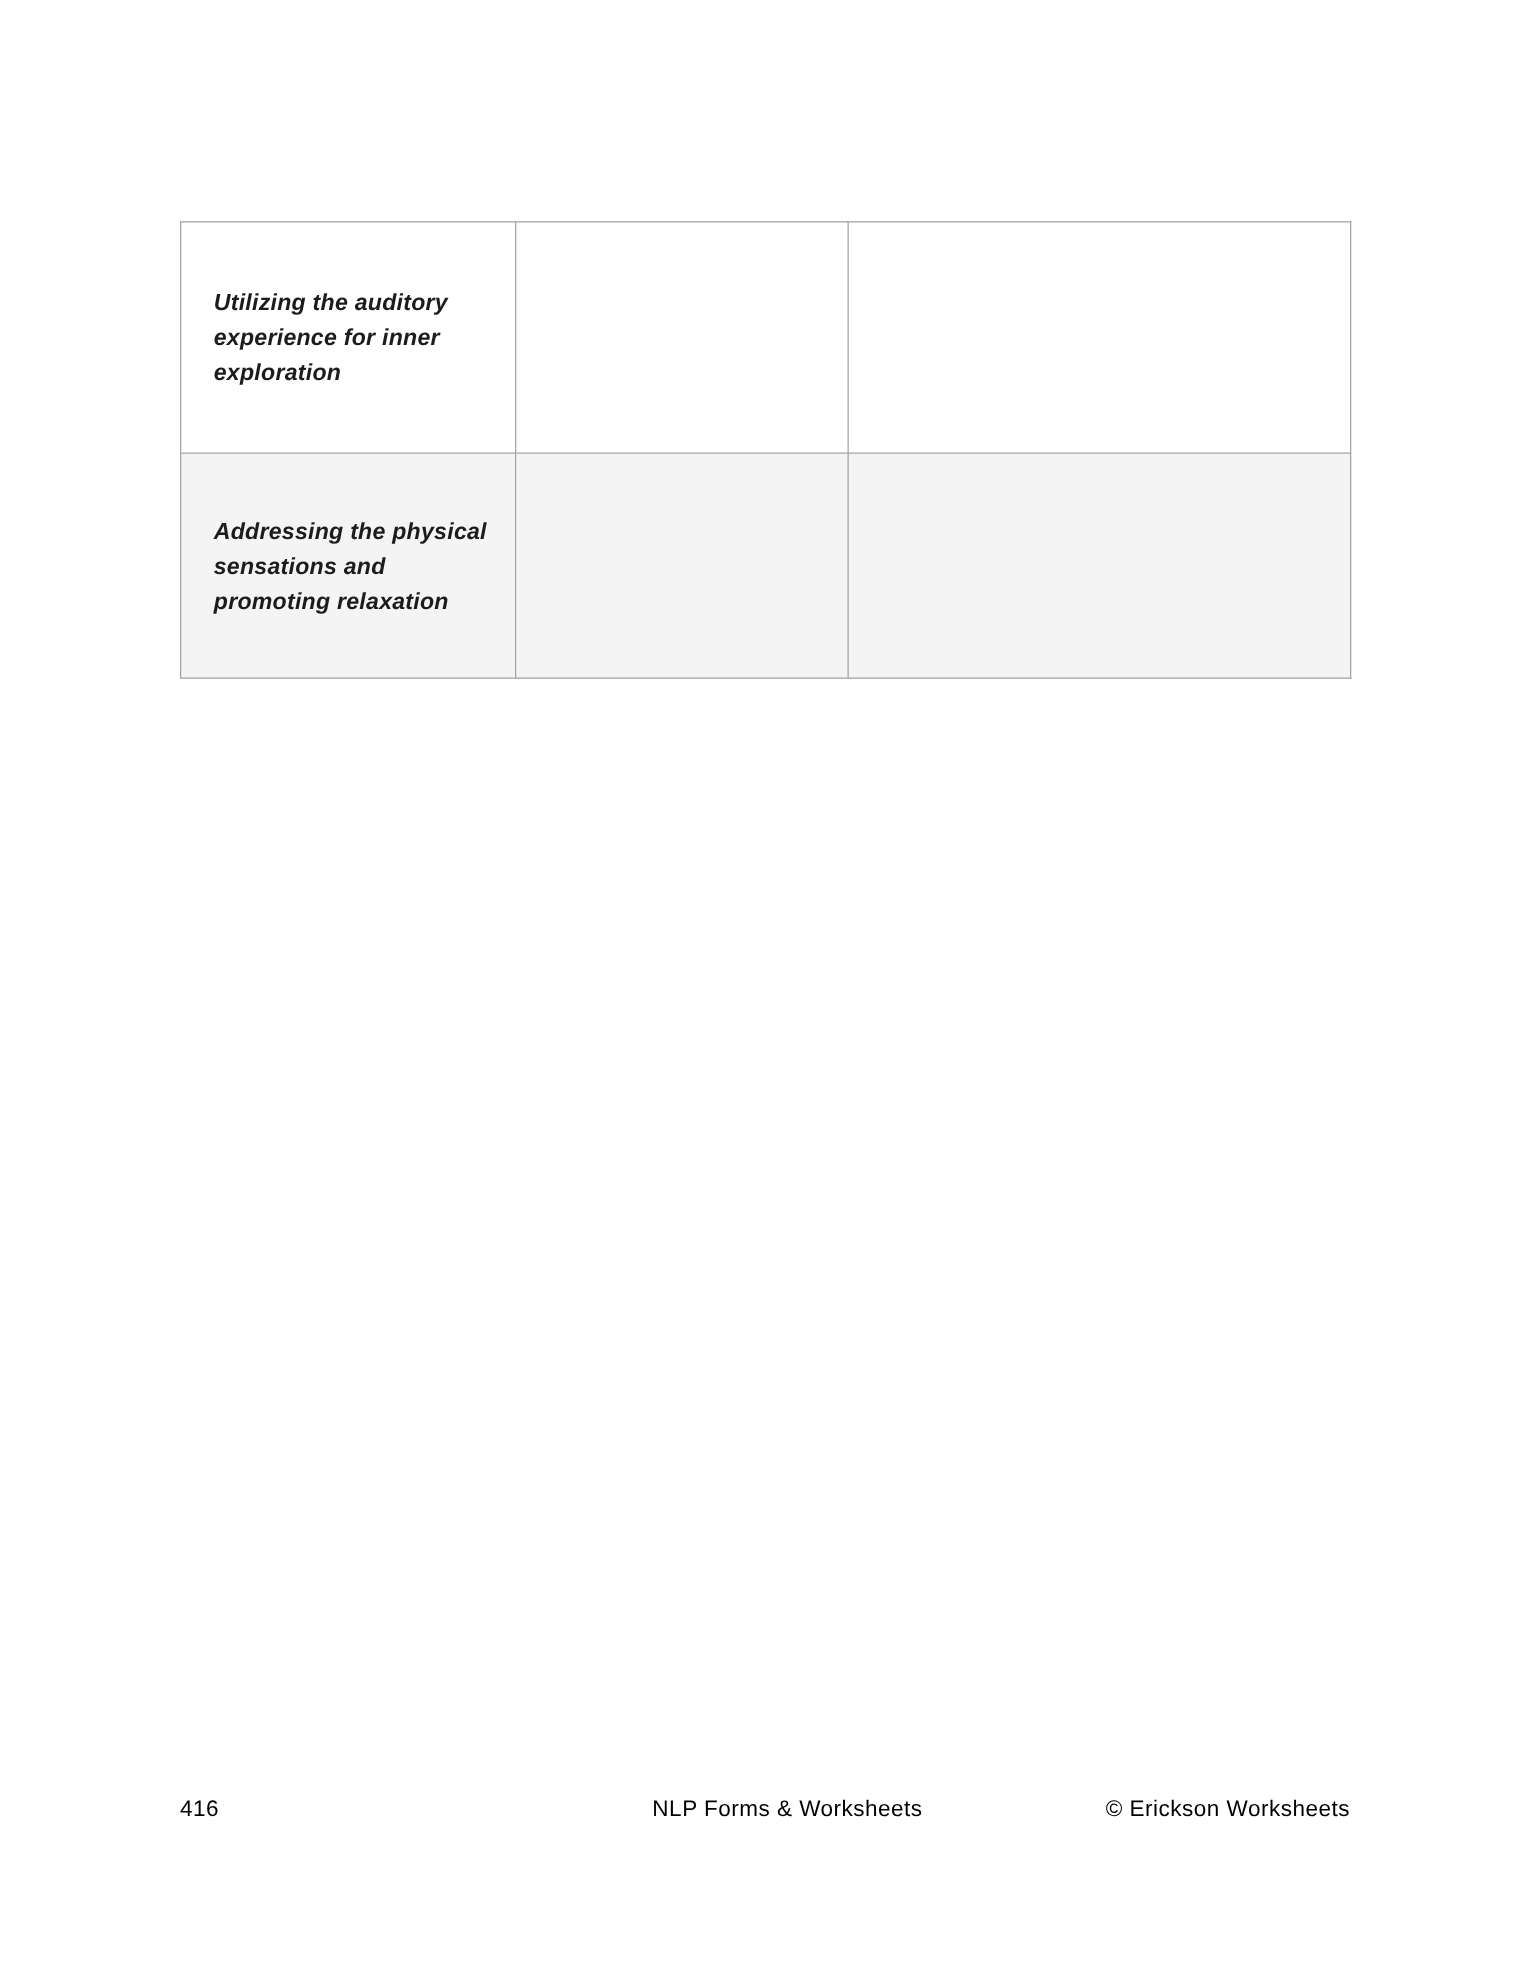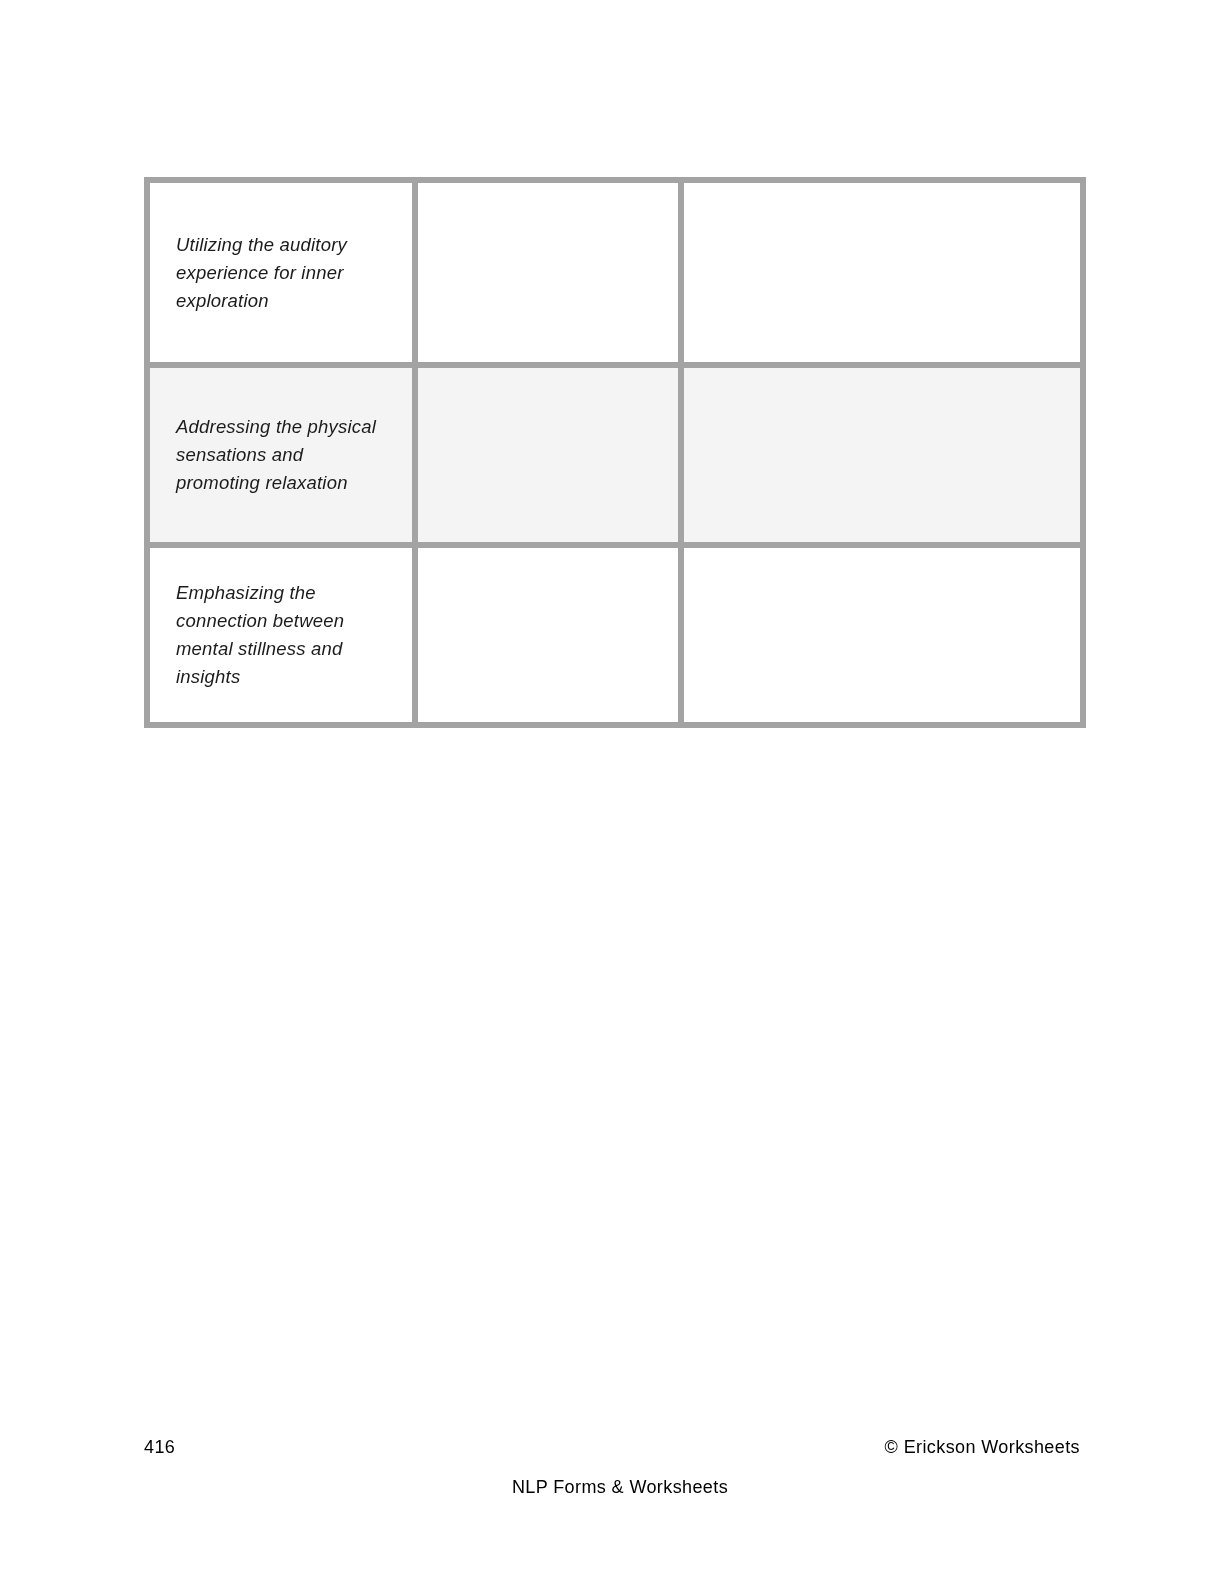--- a/index.html
+++ b/index.html
@@ -34,24 +34,25 @@
     table-layout: fixed;
   }
   .worksheet-table col.c1 { width: 268px; }
   .worksheet-table col.c2 { width: 266px; }
   .worksheet-table col.c3 { width: 402px; }
 
   .worksheet-table tr { height: 180px; }
   .worksheet-table tr.r1 { height: 185px; }
 
   .worksheet-table td {
-    border: 6px solid #a3a3a3;
+    border: 1px solid #a3a3a3;
     vertical-align: middle;
     padding: 10px 22px 10px 26px;
     background: #ffffff;
+    font-weight: bold;
   }
   .worksheet-table tr.shaded td {
     background: #f4f4f4;
   }
 
   .cell-text {
     font-style: italic;
     font-size: 18.5px;
     line-height: 28px;
     color: #1c1c1c;
@@ -77,24 +78,23 @@
     position: absolute;
     top: 0;
     font-size: 18px;
     line-height: 26px;
     color: #000000;
     letter-spacing: 0.4px;
     white-space: nowrap;
   }
   .footer-page-number { left: 0; }
   .footer-title {
-    left: 8px;
+    left: 18px;
     width: 936px;
     text-align: center;
-    margin-top: 40px;
   }
   .footer-copyright {
     right: 0;
     text-align: right;
   }
 </style>
 </head>
 <body>
 
 <div class="page">
@@ -121,31 +121,20 @@
         <td>
           <span class="cell-text">Addressing the physical sensations and promoting relaxation</span>
         </td>
         <td>
           <span class="cell-text cell-empty"></span>
         </td>
         <td>
           <span class="cell-text cell-empty"></span>
         </td>
       </tr>
-      <tr>
-        <td>
-          <span class="cell-text">Emphasizing the connection between mental stillness and insights</span>
-        </td>
-        <td>
-          <span class="cell-text cell-empty"></span>
-        </td>
-        <td>
-          <span class="cell-text cell-empty"></span>
-        </td>
-      </tr>
     </tbody>
   </table>
 
   <div class="footer">
     <span class="footer-item footer-page-number">416</span>
     <span class="footer-item footer-title">NLP Forms &amp; Worksheets</span>
     <span class="footer-item footer-copyright">© Erickson Worksheets</span>
   </div>
 
 </div>

